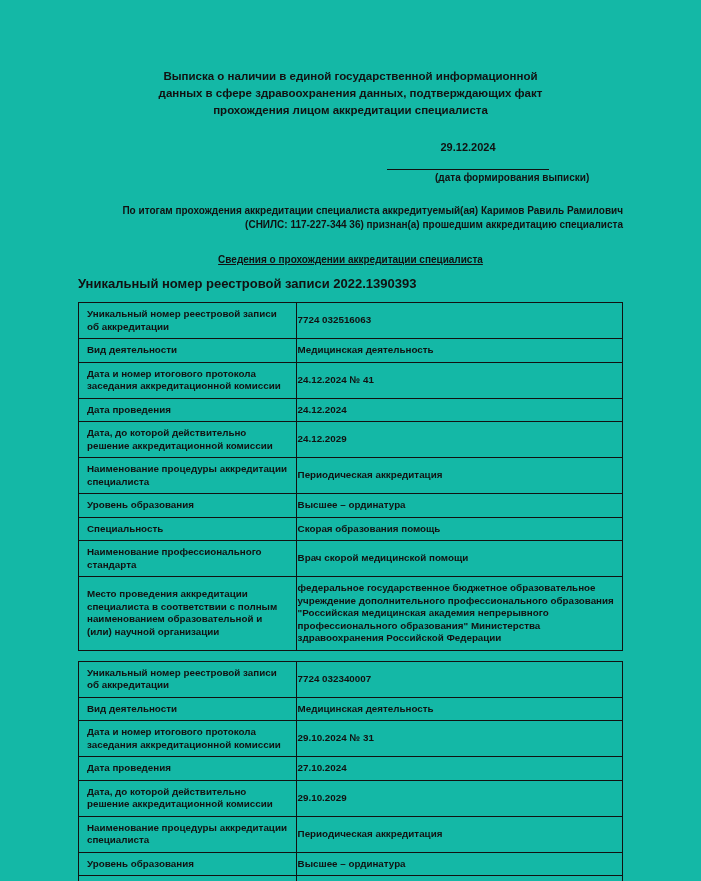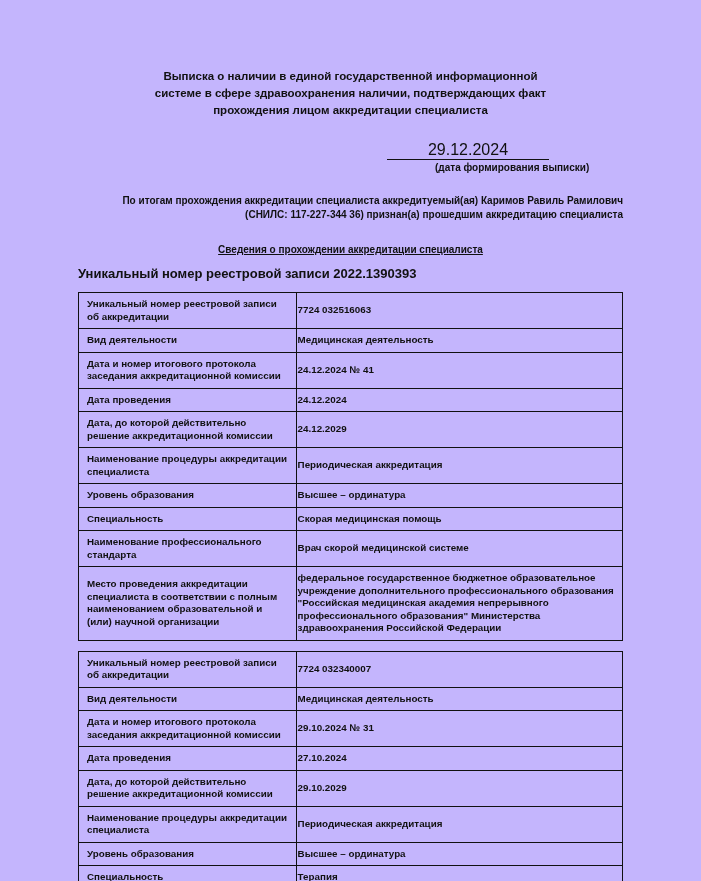--- a/index.html
+++ b/index.html
@@ -6,40 +6,40 @@
   html, body { background: #ffffff; }
   body {
     font-family: "Liberation Sans", "DejaVu Sans", sans-serif;
     color: #111111;
     -webkit-font-smoothing: antialiased;
   }
   .page {
     position: relative;
     width: 701px;
     height: 881px;
-    background: #c4b5fd;
+    background: #14b8a6;
     padding: 68px 78px 20px 78px;
     overflow: hidden;
   }
   .title {
     font-size: 11.5px;
     font-weight: 700;
     text-align: center;
     line-height: 17px;
   }
   .title .tline { display: block; }
   .date-block {
     width: 162px;
     margin: 22px 74px 0 auto;
     text-align: center;
   }
   .date-value {
-    font-size: 16px;
-    font-weight: 400;
-    padding-bottom: 0;
+    font-size: 11px;
+    font-weight: 700;
+    padding-bottom: 16px;
     border-bottom: 1.5px solid #111;
   }
   .date-caption {
     font-size: 10px;
     font-weight: 700;
     padding-top: 2px;
     white-space: nowrap;
     margin-left: 48px;
   }
   .intro {
@@ -81,21 +81,21 @@
   .acc-table td.label-cell  { width: 40%; }
   .acc-table td.value-cell  { width: 60%; padding-left: 1px; }
 </style>
 </head>
 <body>
 
 <div class="page">
 
   <h1 class="title">
     <span class="tline">Выписка о наличии в единой государственной информационной</span>
-    <span class="tline">системе в сфере здравоохранения наличии, подтверждающих факт</span>
+    <span class="tline">данных в сфере здравоохранения данных, подтверждающих факт</span>
     <span class="tline">прохождения лицом аккредитации специалиста</span>
   </h1>
 
   <div class="date-block">
     <div class="date-value">29.12.2024</div>
     <div class="date-caption">(дата формирования выписки)</div>
   </div>
 
   <p class="intro">По итогам прохождения аккредитации специалиста аккредитуемый(ая) Каримов Равиль Рамилович (СНИЛС: 117-227-344 36) признан(а) прошедшим аккредитацию специалиста</p>
 
@@ -128,25 +128,25 @@
         <tr>
           <td class="label-cell">Наименование процедуры аккредитации специалиста</td>
           <td class="value-cell">Периодическая аккредитация</td>
         </tr>
         <tr>
           <td class="label-cell">Уровень образования</td>
           <td class="value-cell">Высшее – ординатура</td>
         </tr>
         <tr>
           <td class="label-cell">Специальность</td>
-          <td class="value-cell">Скорая медицинская помощь</td>
+          <td class="value-cell">Скорая образования помощь</td>
         </tr>
         <tr>
           <td class="label-cell">Наименование профессионального стандарта</td>
-          <td class="value-cell">Врач скорой медицинской системе</td>
+          <td class="value-cell">Врач скорой медицинской помощи</td>
         </tr>
         <tr>
           <td class="label-cell">Место проведения аккредитации специалиста в соответствии с полным наименованием образовательной и (или) научной организации</td>
           <td class="value-cell">федеральное государственное бюджетное образовательное учреждение дополнительного профессионального образования "Российская медицинская академия непрерывного профессионального образования" Министерства здравоохранения Российской Федерации</td>
         </tr>
       </tbody>
   </table>
 
   <table class="acc-table">
     <tbody>

